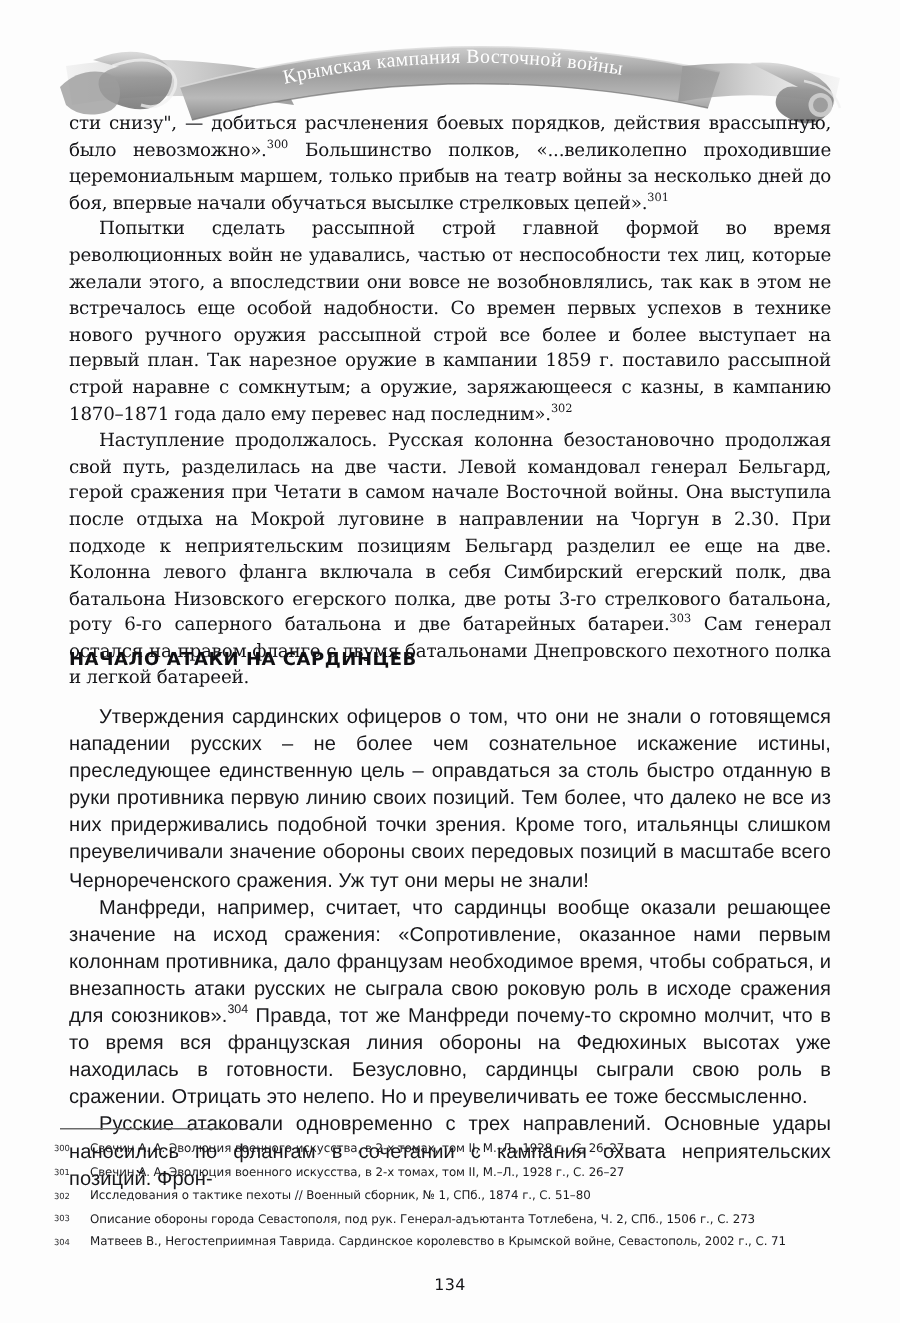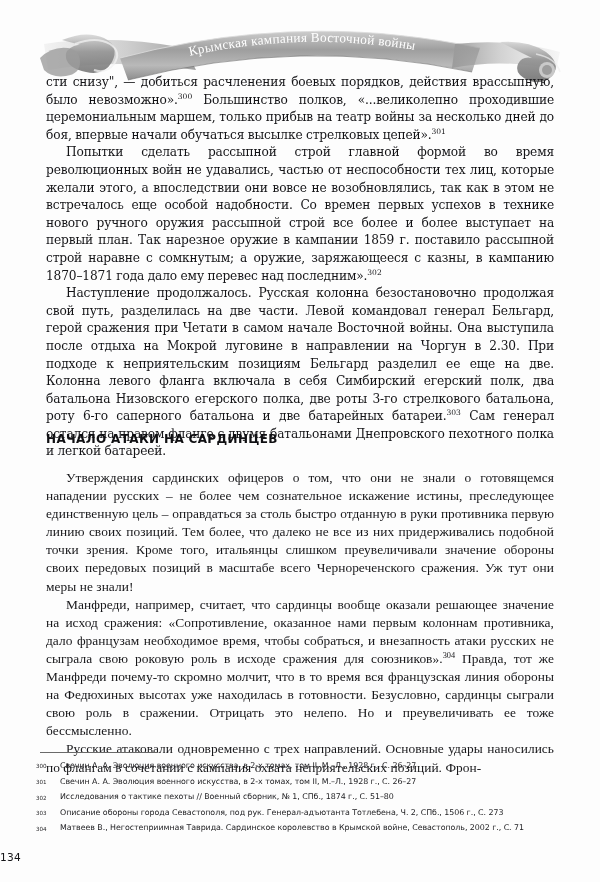--- a/index.html
+++ b/index.html
@@ -69,21 +69,21 @@
     color: #141417;
   }
   .block-a p.para + p.para {
     text-indent: 20px;
   }
   .block-a p.first {
     text-indent: 0;
   }
 
   .block-b p.para {
-    font-family: Liberation Serif, serif;
+    font-family: Liberation Sans, sans-serif;
     font-size: 13.4px;
     line-height: 18.1px;
     letter-spacing: 0.05px;
     color: #17171a;
     text-indent: 20px;
   }
 
   sup.fn {
     font-size: 0.62em;
     vertical-align: super;
@@ -148,20 +148,21 @@
   .fn-text {
     flex: 1 1 auto;
   }
 
   
   .page-number {
     position: absolute;
     left: 0;
     top: 851px;
     width: 600px;
+    text-align: center;
     font-family: "DejaVu Sans", sans-serif;
     font-size: 10.6px;
     color: #141417;
     letter-spacing: 0.2px;
   }
 </style>
 </head>
 <body>
 
 <div class="page">

